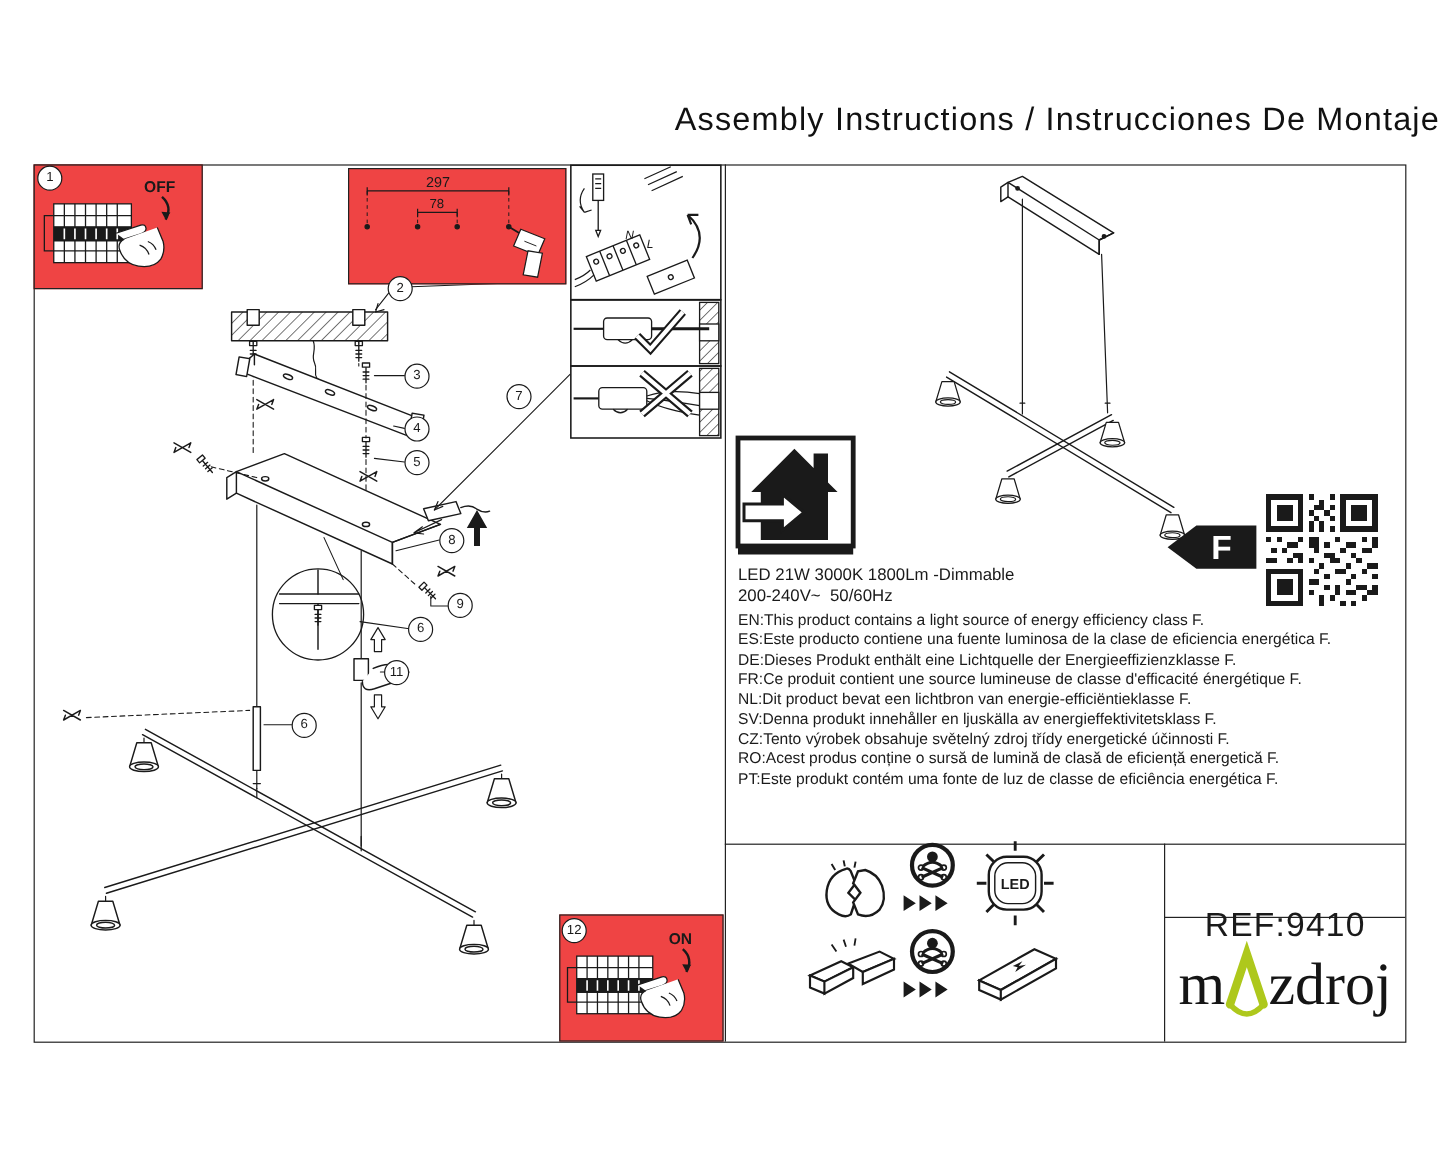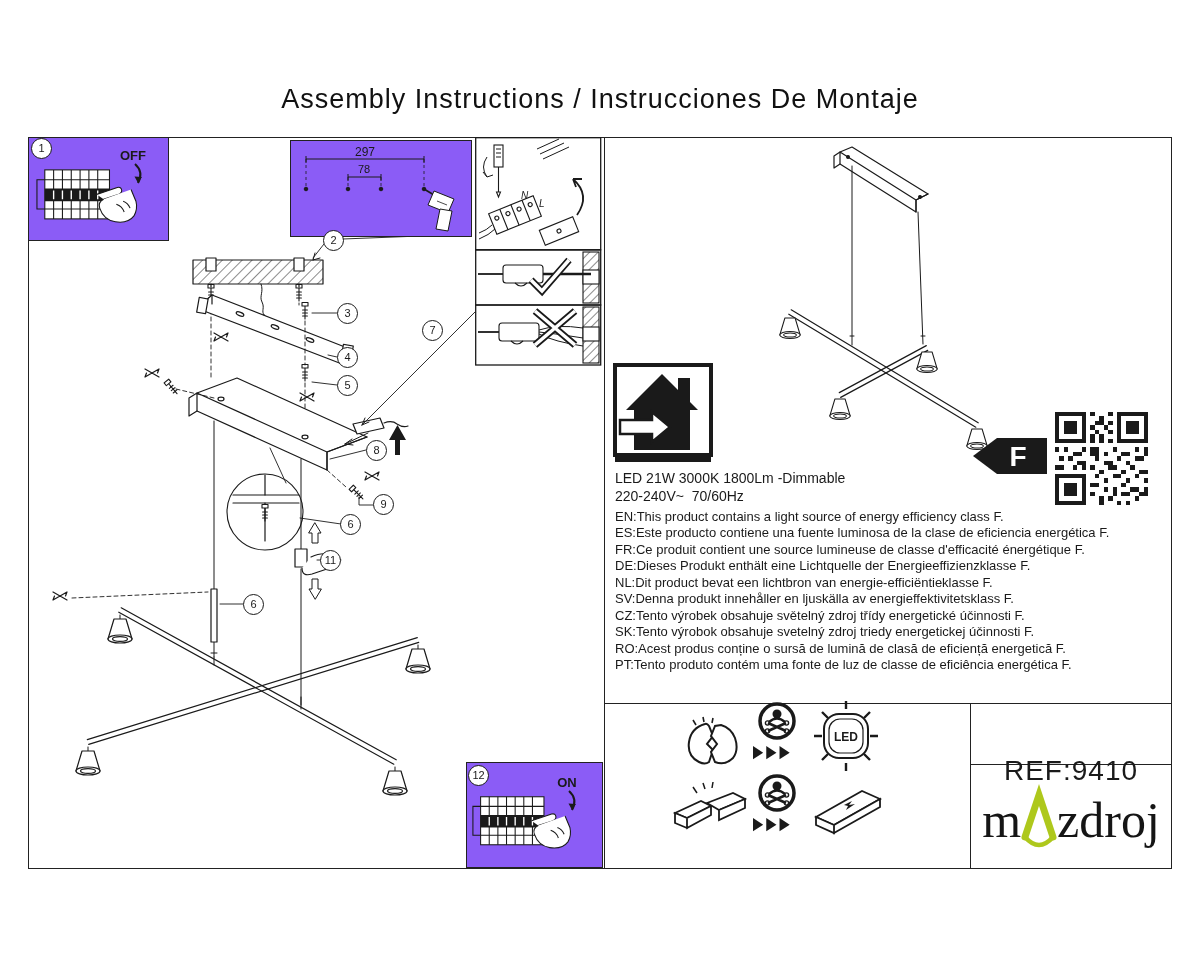--- a/index.html
+++ b/index.html
@@ -1,22 +1,22 @@
 <!DOCTYPE html>
 <html><head>
 <meta charset="utf-8">
 <style>
   html,body{margin:0;padding:0;background:#fff}
   .sheet{position:relative;width:1200px;height:960px;background:#fff;
          font-family:"Liberation Sans",sans-serif;color:#1a1a1a;overflow:hidden}
   .abs{position:absolute}
-  .title{left:0;top:84px;width:1200px;text-align:center;font-size:27px;letter-spacing:1px;color:#111}
+  .title{left:0;top:84px;width:1200px;text-align:right;font-size:27px;letter-spacing:1px;color:#111}
   .frame{left:28px;top:137px;width:1142px;height:730px;border:1.4px solid #222}
   .vline,.hline{background:#222}
-  .bx{border:1.3px solid #222;background:#8b5cf6}
+  .bx{border:1.3px solid #222;background:#ef4444}
   .co{position:absolute;width:19px;height:19px;border:1.3px solid #1a1a1a;border-radius:50%;
       background:#fff;display:flex;align-items:center;justify-content:center;
       font-size:11px;line-height:1;z-index:6}
   svg{display:block;overflow:visible}
   .st{fill:#1a1a1a;stroke:none}
   .stw{fill:#fff;stroke:none;font-weight:bold}
   .specs{left:615px;top:470px;width:560px}
   .spec{font-size:14px;line-height:17.5px;white-space:pre}
   .notes{left:615px;top:509px;width:560px}
   .noteline{font-size:13px;line-height:16.45px;white-space:pre}
@@ -383,34 +383,33 @@
                  M8,12h1v1h-1z M10,13h1v1h-1z M12,12h2v1h-2z M15,13h1v1h-1z M17,12h1v1h-1z M19,13h2v1h-2z
                  M9,14h1v1h-1z M11,15h1v1h-1z M13,14h2v1h-2z M16,15h1v1h-1z M18,14h1v1h-1z M20,15h1v1h-1z
                  M8,16h2v1h-2z M11,17h1v1h-1z M13,17h1v2h-1z M15,16h1v1h-1z M17,17h2v1h-2z M20,17h1v1h-1z
                  M8,18h1v1h-1z M10,19h1v2h-1z M12,19h1v1h-1z M14,20h1v1h-1z M15,18h2v1h-2z M18,19h1v1h-1z M16,20h1v1h-1z M19,18h2v1h-2z"></path>
       </g>
     </svg>
   </svg>
 
   <div class="abs specs">
     <div class="spec">LED 21W 3000K 1800Lm -Dimmable</div>
-    <div class="spec">220-240V~  70/60Hz</div>
+    <div class="spec">200-240V~  50/60Hz</div>
   </div>
 
   <div class="abs notes">
     <div class="noteline">EN:This product contains a light source of energy efficiency class F.</div>
     <div class="noteline">ES:Este producto contiene una fuente luminosa de la clase de eficiencia energética F.</div>
+    <div class="noteline">DE:Dieses Produkt enthält eine Lichtquelle der Energieeffizienzklasse F.</div>
     <div class="noteline">FR:Ce produit contient une source lumineuse de classe d'efficacité énergétique F.</div>
-    <div class="noteline">DE:Dieses Produkt enthält eine Lichtquelle der Energieeffizienzklasse F.</div>
     <div class="noteline">NL:Dit product bevat een lichtbron van energie-efficiëntieklasse F.</div>
     <div class="noteline">SV:Denna produkt innehåller en ljuskälla av energieffektivitetsklass F.</div>
     <div class="noteline">CZ:Tento výrobek obsahuje světelný zdroj třídy energetické účinnosti F.</div>
-    <div class="noteline">SK:Tento výrobok obsahuje svetelný zdroj triedy energetickej účinnosti F.</div>
     <div class="noteline">RO:Acest produs conține o sursă de lumină de clasă de eficiență energetică F.</div>
-    <div class="noteline">PT:Tento produto contém uma fonte de luz de classe de eficiência energética F.</div>
+    <div class="noteline">PT:Este produkt contém uma fonte de luz de classe de eficiência energética F.</div>
   </div>
 
   <div class="abs" style="left:605px;top:691px;width:365px;height:165px">
 
     <svg class="abs" style="left:78px;top:25px" width="58" height="54" viewBox="0 0 58 54" stroke="#1a1a1a" fill="none" stroke-width="2">
       <path d="M22,8 Q8,12 6,26 Q4,40 16,46 Q22,49 26,46 L30,34 L24,28 L30,20 L26,10 Q24,7 22,8 Z" fill="#fff"></path>
       <path d="M32,10 L28,20 L34,28 L28,36 L32,46 Q42,50 50,42 Q56,34 52,22 Q48,12 38,9 Z" fill="#fff"></path>
       <path d="M10,4 l3,5 M20,1 l1,5 M30,2 l-1,5" stroke-width="1.6"></path>
     </svg>
 

